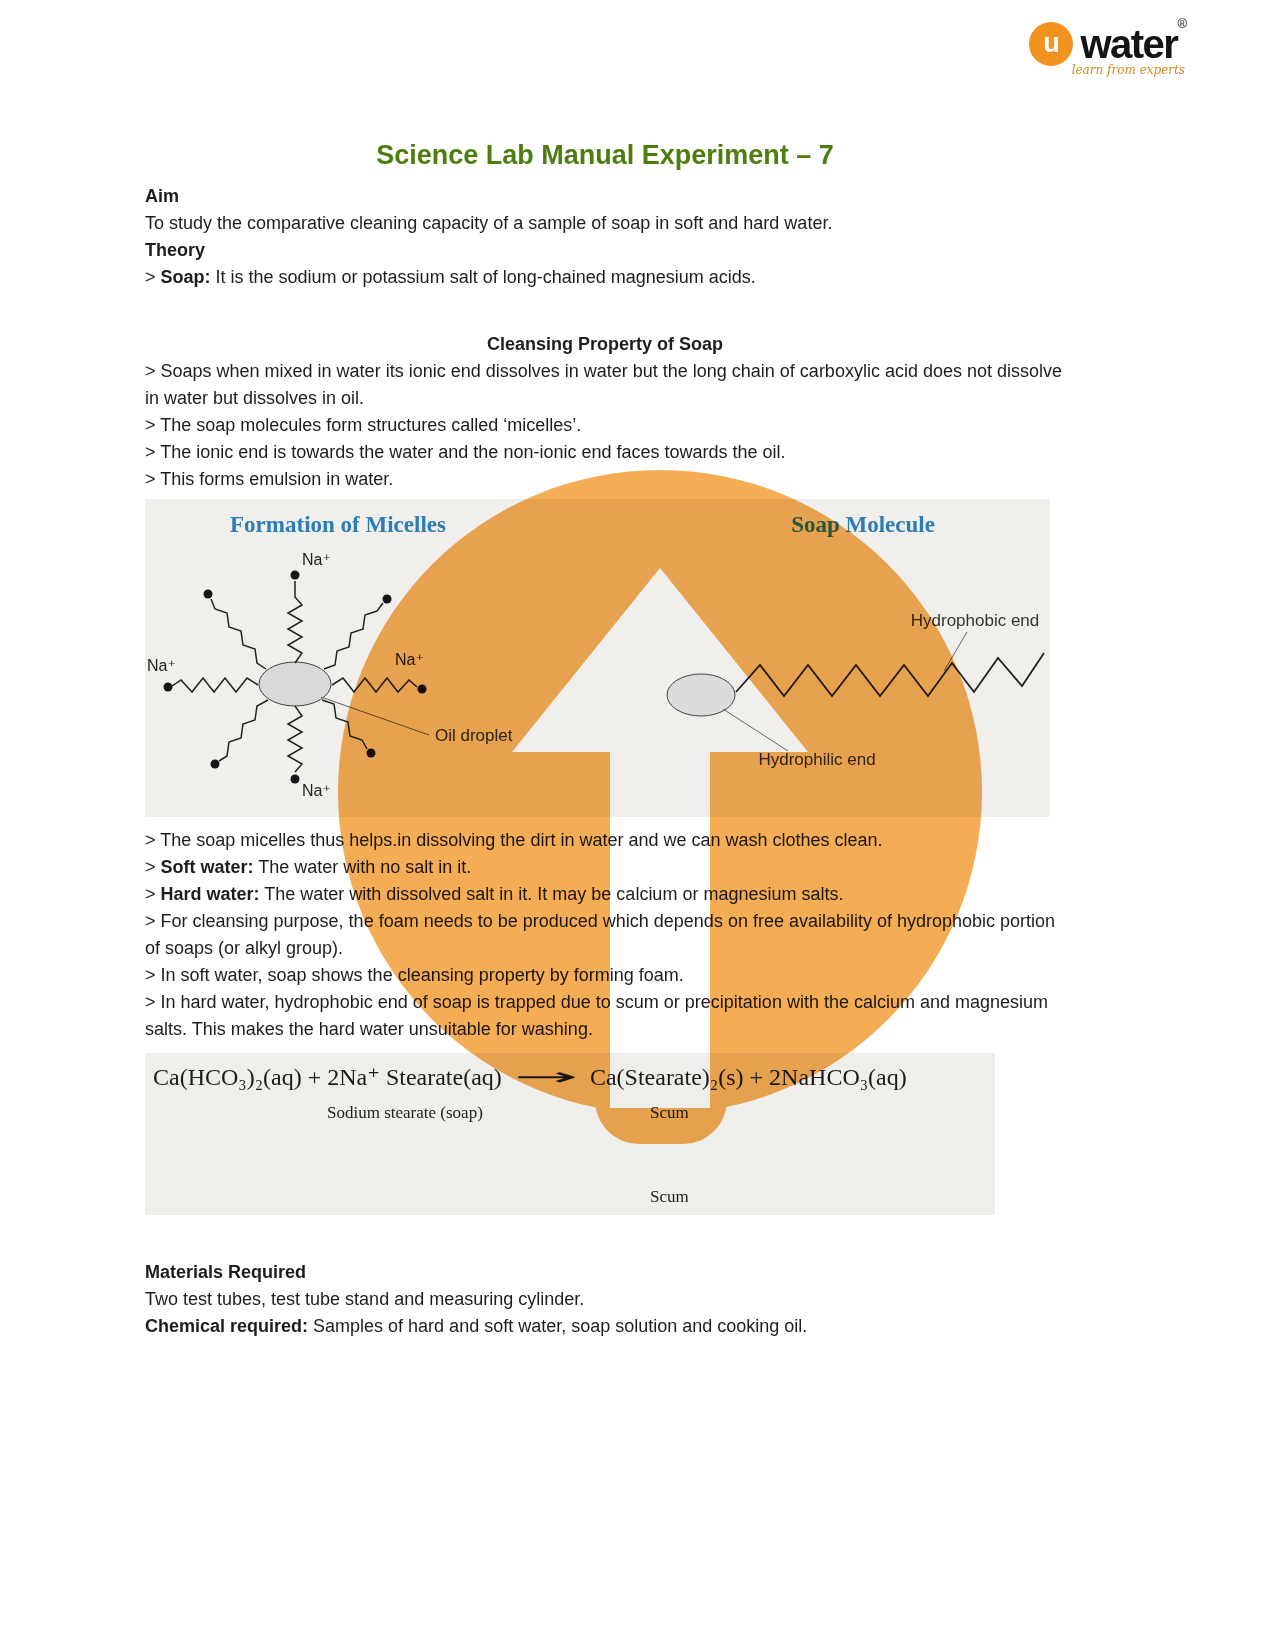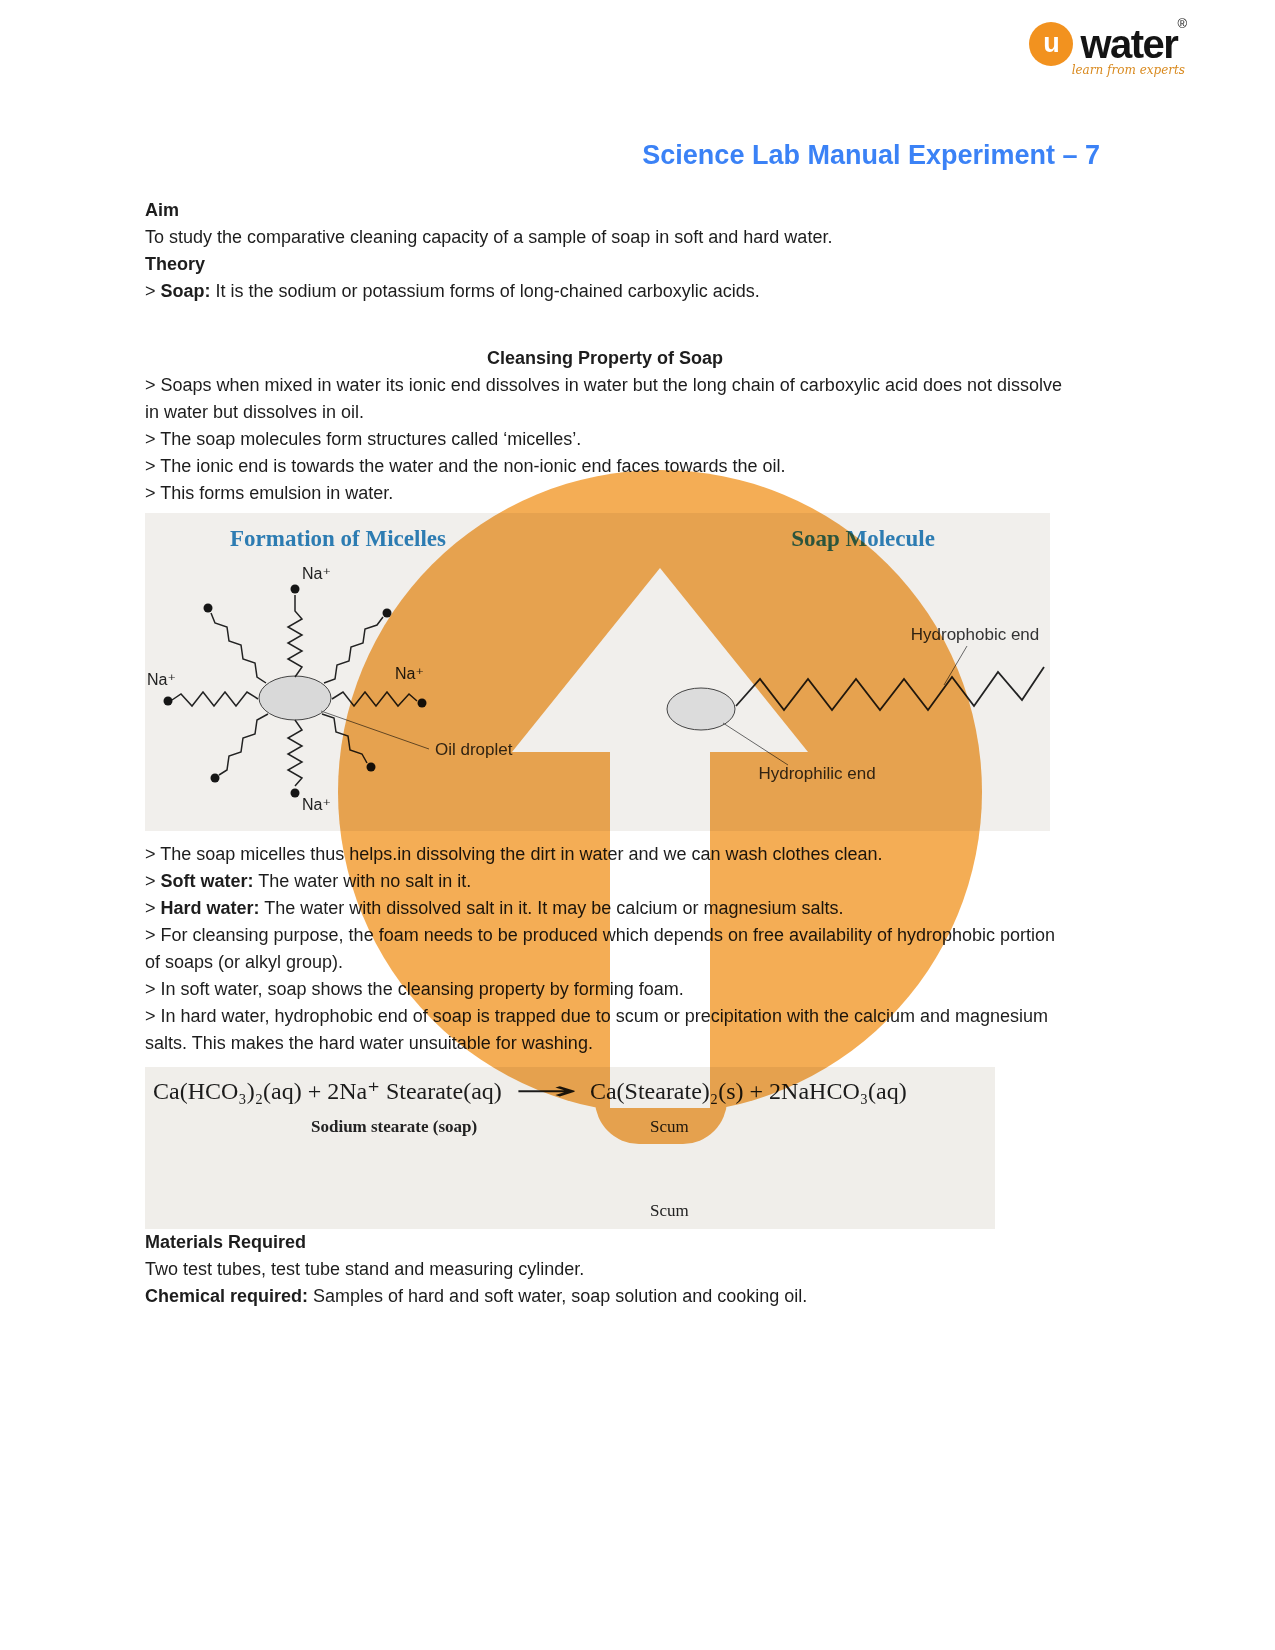--- a/index.html
+++ b/index.html
@@ -16,27 +16,27 @@
   .logo-circle { width:44px; height:44px; border-radius:50%; background:#f2921f;
     display:flex; align-items:center; justify-content:center; flex:0 0 auto; }
   .logo-u { color:#ffffff; font-weight:bold; font-size:27px; line-height:1; transform:translateY(-1px); }
   .brand { font-size:40px; font-weight:bold; color:#141414; letter-spacing:-1.5px; line-height:1; }
   .reg { font-size:13px; vertical-align:top; color:#141414; position:relative; top:-8px; }
   .tagline { font-family:"DejaVu Serif",serif; font-style:italic; font-size:12px;
     color:#d98a1f; margin-top:-3px; padding-right:2px; }
 
   
   .content { position:absolute; left:145px; top:140px; width:920px; z-index:1; }
-  .title { text-align:right; font-size:27px; font-weight:bold; color:#3b82f6; margin-bottom:26px; width:990px; margin-left:-35px; }
+  .title { text-align:center; font-size:27px; font-weight:bold; color:#4d7c0f; margin-bottom:12px; width:990px; margin-left:-35px; }
   .line, .heading { font-size:18px; line-height:27px; }
   .heading { font-weight:bold; }
   .b { font-weight:bold; }
   .mt { margin-top:40px;text-align:center; }
   .post { margin-top:10px; }
-  .materials-h { }
+  .materials-h { margin-top:44px; }
 
   
   .figure { position:relative; width:905px; height:318px; background:#f1efec; margin-top:6px; }
   .figure svg { display:block; }
   .ft { font-family:"Liberation Serif","DejaVu Serif",serif; font-weight:bold; font-size:23px; text-anchor:middle; }
   .na { font-family:"Liberation Sans","DejaVu Sans",sans-serif; font-size:16px; fill:#222; }
   .flab { font-family:"Liberation Sans","DejaVu Sans",sans-serif; font-size:17px; fill:#333; }
   .chain { stroke:#222; fill:none; stroke-width:1.5; }
   .chain2 { stroke:#222; fill:none; stroke-width:1.8; }
   .blob { fill:#161616; }
@@ -44,21 +44,21 @@
 
   
   .equations { position:relative; width:850px; height:162px; background:#f0eeea; margin-top:10px;
     font-family:"Liberation Serif","DejaVu Serif",serif; }
   .eq { position:absolute; font-size:24px; color:#1b1b1b; white-space:nowrap; }
   .eq1 { left:8px; top:10px; }
   .eq2 { left:46px; top:88px; }
   .arrow { display:inline-block; transform:scaleX(3.2); margin:0 34px;
     font-family:"DejaVu Sans",sans-serif; }
   .eq-label { position:absolute; font-size:17px; color:#222; white-space:nowrap; }
-  .lab-soap { left:166px; top:50px;font-weight:bold; }
+  .lab-soap { left:182px; top:50px; }
   .lab-scum1 { left:505px; top:50px; }
   .lab-scum2 { left:505px; top:134px; }
 
   
   .watermark { position:absolute; left:280px; top:440px; width:760px; height:720px;
     z-index:2; mix-blend-mode:multiply; pointer-events:none; }
 </style>
 </head>
 <body>
 
@@ -76,21 +76,21 @@
     <div class="tagline">learn from experts</div>
   </div>
 
   <div class="content">
     <h1 class="title">Science Lab Manual Experiment – 7</h1>
 
     <h2 class="heading">Aim</h2>
     <p class="line">To study the comparative cleaning capacity of a sample of soap in soft and hard water.</p>
 
     <h2 class="heading">Theory</h2>
-    <p class="line"><span>&gt; </span><span class="b">Soap:</span><span> It is the sodium or potassium forms of long-chained carboxylic acids.</span></p>
+    <p class="line"><span>&gt; </span><span class="b">Soap:</span><span> It is the sodium or potassium salt of long-chained magnesium acids.</span></p>
 
     <h2 class="heading mt">Cleansing Property of Soap</h2>
     <p class="line">&gt; Soaps when mixed in water its ionic end dissolves in water but the long chain of carboxylic acid does not dissolve in water but dissolves in oil.</p>
     <p class="line">&gt; The soap molecules form structures called ‘micelles’.</p>
     <p class="line">&gt; The ionic end is towards the water and the non-ionic end faces towards the oil.</p>
     <p class="line">&gt; This forms emulsion in water.</p>
 
     <div class="figure">
       <svg width="905" height="318" viewBox="0 0 905 318">
         <text class="ft" x="193" y="33" fill="#2d7cb2">Formation of Micelles</text>

